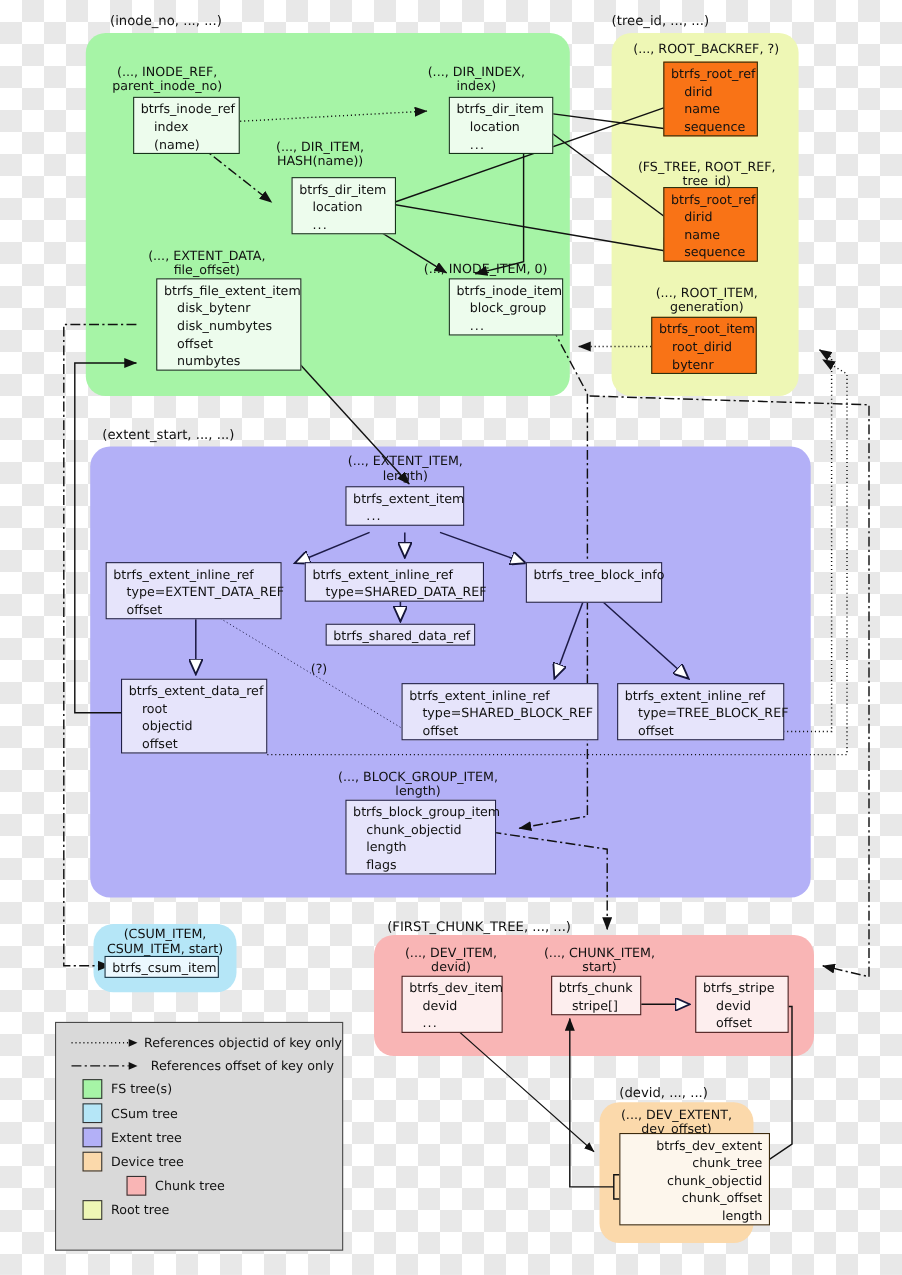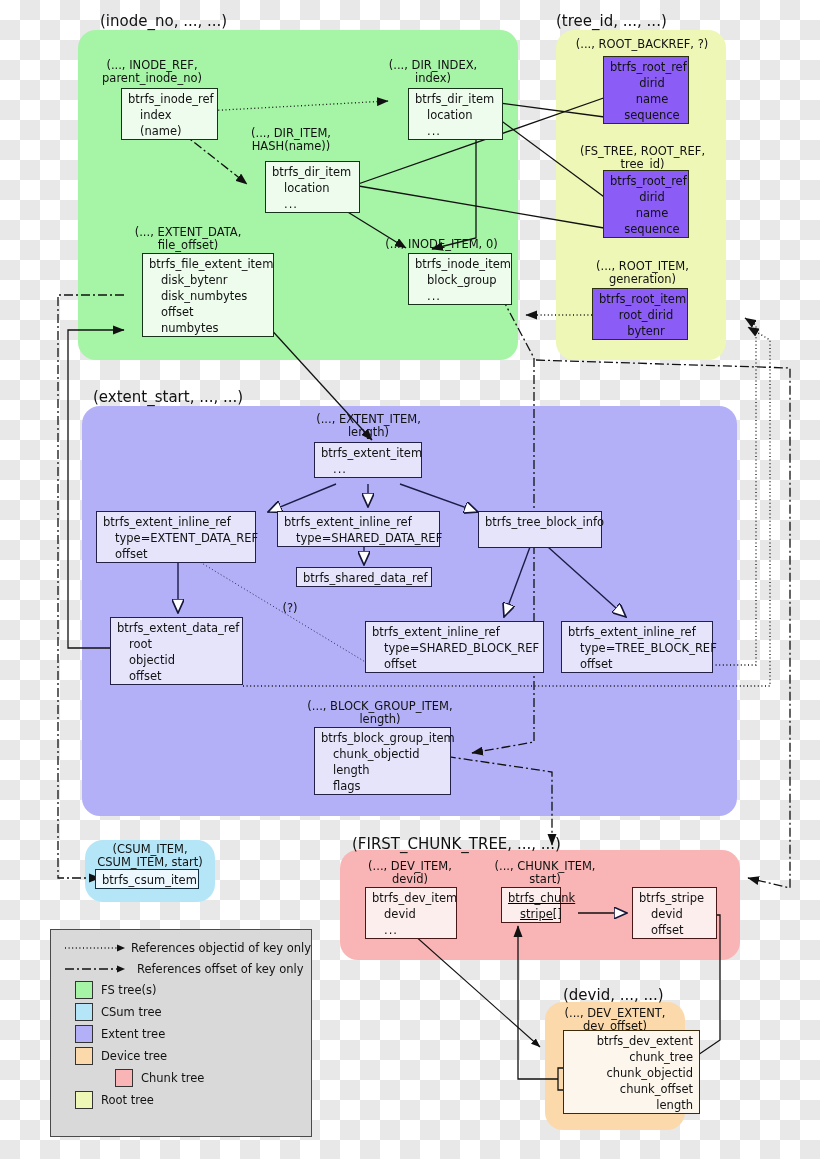--- a/index.html
+++ b/index.html
@@ -14,32 +14,32 @@
       linear-gradient(45deg,#e8e8e8 25%,transparent 25%,transparent 75%,#e8e8e8 75%),
       linear-gradient(45deg,#e8e8e8 25%,transparent 25%,transparent 75%,#e8e8e8 75%);
     background-size:40px 40px;
     background-position:0 0,20px 20px;
     background-color:#ffffff;
   }
   #stage{position:absolute;inset:0;}
   svg#wires{position:absolute;left:0;top:0;width:820px;height:1159px;overflow:visible;}
 
   .tree-region{position:absolute;border-radius:18px;}
-  .region-label{position:absolute;font-size:15px;color:#111;white-space:nowrap;}
+  .region-label{position:absolute;font-size:12px;color:#111;white-space:nowrap;}
 
   .key-label{position:absolute;font-size:11.5px;color:#111;text-align:center;line-height:1.12;white-space:nowrap;}
 
   .node{position:absolute;box-sizing:border-box;border:1.4px solid #1b1b1b;background:#f2fff2;}
   .node .title{font-size:11.5px;padding:3px 6px 1px 6px;color:#111;white-space:nowrap;}
   .node .field{font-size:11.5px;padding:1px 6px 1px 18px;color:#111;white-space:nowrap;}
   .node .field.dots{letter-spacing:1px;}
 
   
   .n-fs{background:#edfced;border-color:#16331a;margin-left:20px;}
-  .n-root{background:#8b5cf6;border-color:#2b3110;text-align:center;}
+  .n-root{background:#f97316;border-color:#2b3110;}
   .n-extent{background:#e6e4fb;border-color:#222047;}
   .n-csum{background:#ecf8fe;border-color:#123244;}
   .n-chunk{background:#fdeeee;border-color:#4a1717;}
   .n-dev{background:#fdf6ec;border-color:#3c2a0d;}
 
   
   #legend{position:absolute;box-sizing:border-box;background:#d9d9d9;border:1.4px solid #4a4a4a;}
   .leg-row{display:flex;align-items:center;height:21px;padding-left:10px;}
   .leg-text{font-size:11.5px;color:#111;margin-left:8px;white-space:nowrap;}
   .leg-swatch{width:18px;height:18px;border:1.5px solid #333;box-sizing:border-box;margin-left:14px;}
@@ -317,21 +317,21 @@
   <div class="node n-csum" style="left:95px;top:869px;width:104px;">
     <div class="title">btrfs_csum_item</div>
   </div>
 
   <div class="node n-chunk" style="left:365px;top:887px;width:92px;">
     <div class="title">btrfs_dev_item</div>
     <div class="field">devid</div>
     <div class="field dots">...</div>
   </div>
 
-  <div class="node n-chunk" style="left:501px;top:887px;width:60px;text-decoration:underline;">
+  <div class="node n-chunk" style="left:501px;top:887px;width:82px;">
     <div class="title">btrfs_chunk</div>
     <div class="field">stripe[]</div>
   </div>
 
   <div class="node n-chunk" style="left:632px;top:887px;width:85px;">
     <div class="title">btrfs_stripe</div>
     <div class="field">devid</div>
     <div class="field">offset</div>
   </div>
 

